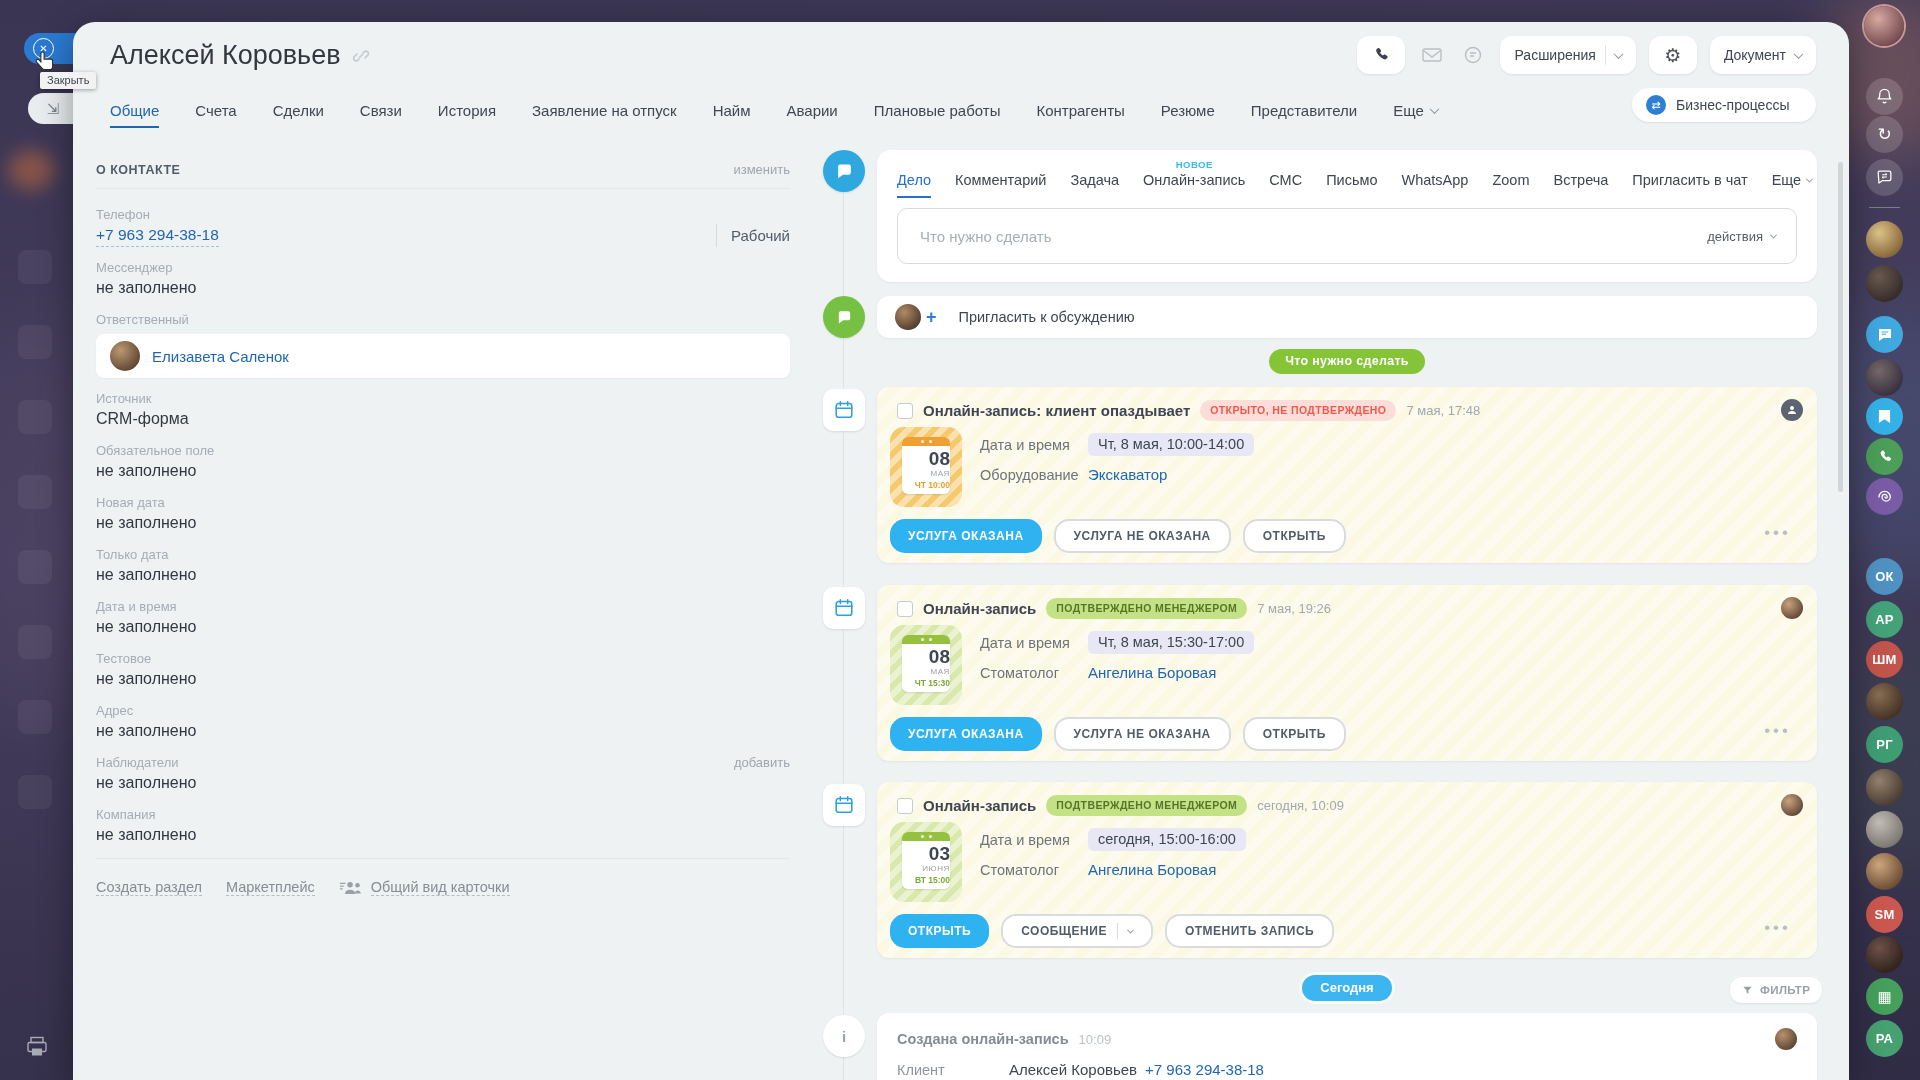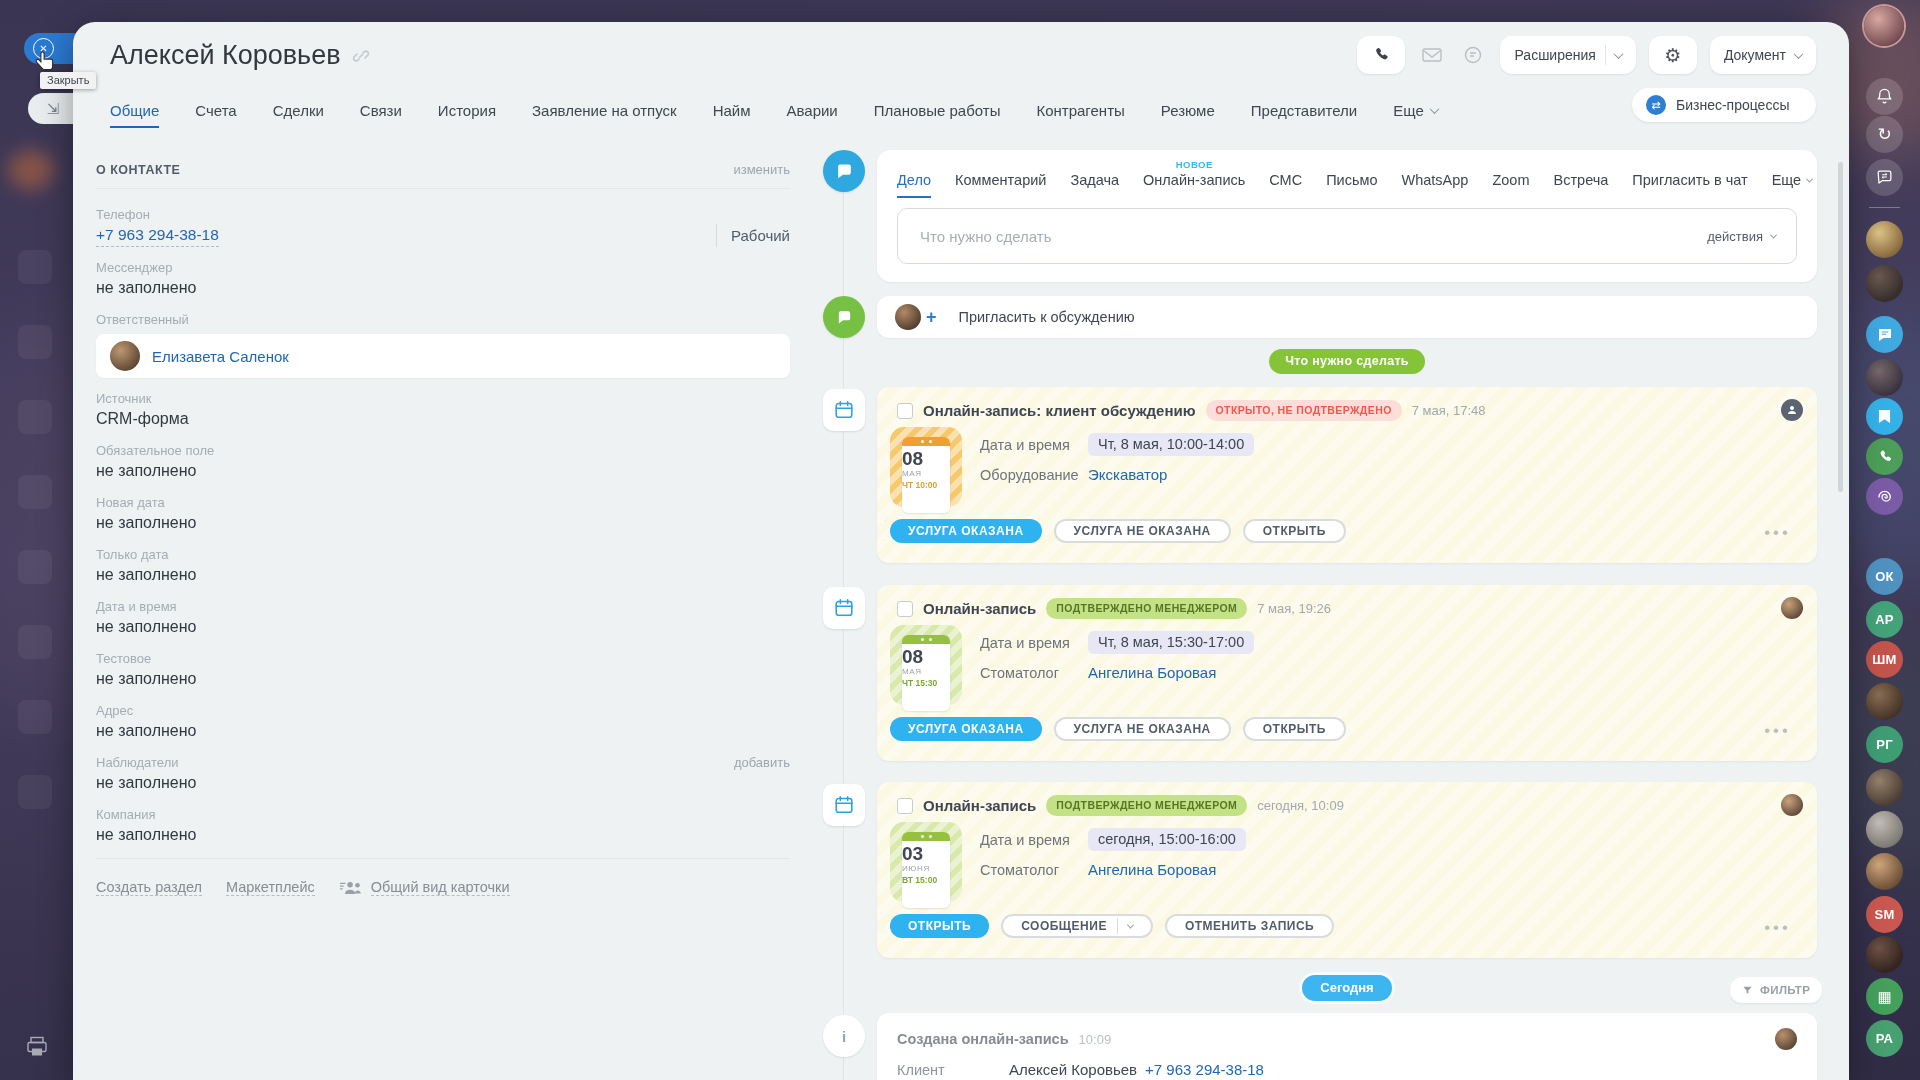--- a/index.html
+++ b/index.html
@@ -129,36 +129,36 @@
   .badge { font-size:10.5px; font-weight:bold; letter-spacing:.4px; padding:4px 10px 5px; border-radius:12px; }
   .badge.red { background:#fbdeda; color:#f4574a; }
   .badge.green { background:#c3e285; color:#5a7427; }
   .tc-time { font-size:13px; color:#a2a8af; }
   .tc-corner { position:absolute; right:14px; top:12px; width:22px; height:22px; border-radius:50%; }
   .tc-corner.person { background:#5b6470; display:flex; align-items:center; justify-content:center; }
   .tile { position:absolute; left:13px; top:40px; width:72px; height:80px; border-radius:14px;
     display:flex; align-items:flex-start; justify-content:center;
     background-image:repeating-linear-gradient(135deg, rgba(255,255,255,.45) 0 6px, rgba(255,255,255,0) 6px 12px); }
   .tile.o { background-color:#f6c96d; } .tile.g { background-color:#d9e8ab; }
-  .tile-in { width:48px; height:76px; background:#fff; border-radius:6px; overflow:hidden; text-align:left;
+  .tile-in { width:48px; height:57px; background:#fff; border-radius:6px; overflow:hidden; text-align:right;
     margin-top:10px; box-shadow:0 1px 2px rgba(0,0,0,.1); }
   .tile-bar { height:9px; display:flex; gap:5px; justify-content:center; align-items:center; }
   .tile.o .tile-bar { background:#f0a033; } .tile.g .tile-bar { background:#96c13f; }
   .tile-bar i { width:3px; height:3px; border-radius:50%; background:rgba(255,255,255,.95); }
   .tile-day { font-size:19px; font-weight:bold; color:#3f4552; line-height:21px; margin-top:2px; }
   .tile-mon { font-size:8px; color:#9aa0a7; letter-spacing:.6px; line-height:9px; }
   .tile-time { font-size:8.5px; font-weight:bold; line-height:10px; margin-top:2px; }
   .tile.o .tile-time { color:#e79e2d; } .tile.g .tile-time { color:#7aa836; }
   .tc-rows { position:absolute; left:103px; top:46px; display:flex; flex-direction:column; gap:10px; }
   .tc-row { display:flex; align-items:center; }
   .tc-lab { width:96px; margin-right:12px; color:#6e747b; font-size:14.5px; flex:none; }
   .tc-pill { background:#e7e7f5; border-radius:6px; padding:3px 10px 4px; font-size:14.5px; color:#3f4552; }
   .tc-link { color:#2067b3; font-size:15px; cursor:pointer; }
   .tc-btns { position:absolute; left:13px; top:132px; display:flex; gap:12px; }
-  .btn { height:24px; border-radius:15px; padding:0 18px; font-size:12px; font-weight:bold; letter-spacing:.5px;
+  .btn { height:34px; border-radius:15px; padding:0 18px; font-size:12px; font-weight:bold; letter-spacing:.5px;
     display:flex; align-items:center; gap:10px; cursor:pointer; white-space:nowrap; }
   .btn.primary { background:#2eb2f0; color:#fff; }
   .btn.outline { background:#fff; border:2px solid #d8dce0; color:#525c69; }
   .btn .bdiv { width:1px; height:16px; background:#d8dce0; }
   .btn .chev { border-color:#8b929a; }
   .tc-dots { position:absolute; right:26px; top:136px; color:#b9bfc5; font-size:17px; letter-spacing:3px; cursor:pointer; }
 
   .today-row { position:absolute; left:804px; top:953px; width:940px; display:flex; justify-content:center; }
   .today-pill { background:#3cb5f0; color:#fff; font-size:13px; font-weight:bold; padding:5px 18px 6px;
     border-radius:14px; box-shadow:0 0 0 3px rgba(255,255,255,.6); }
@@ -479,21 +479,21 @@
   <div id="cards-zone">
       <div class="tl-icon cal" style="top:367px">
         <svg width="22" height="22" viewBox="0 0 24 24" fill="none" stroke="#2e9fe0" stroke-width="1.7" stroke-linecap="round">
           <rect x="3.5" y="5" width="17" height="15" rx="2.5"></rect>
           <path d="M8 3v4M16 3v4M3.5 10h17"></path>
         </svg>
       </div>
       <div class="tcard" style="top:365px">
         <div class="tc-head">
           <span class="cbx"></span>
-          <span class="tc-title">Онлайн-запись: клиент обсуждению</span>
+          <span class="tc-title">Онлайн-запись: клиент опаздывает</span>
           <span class="badge red">ОТКРЫТО, НЕ ПОДТВЕРЖДЕНО</span>
           <span class="tc-time">7 мая, 17:48</span>
         </div>
         <div class="tc-corner person">
           <svg width="12" height="12" viewBox="0 0 24 24" fill="#fff">
             <circle cx="12" cy="8" r="4"></circle>
             <path d="M4 20c0-4 4-6 8-6s8 2 8 6z"></path>
           </svg>
         </div>
         <div class="tile o">

